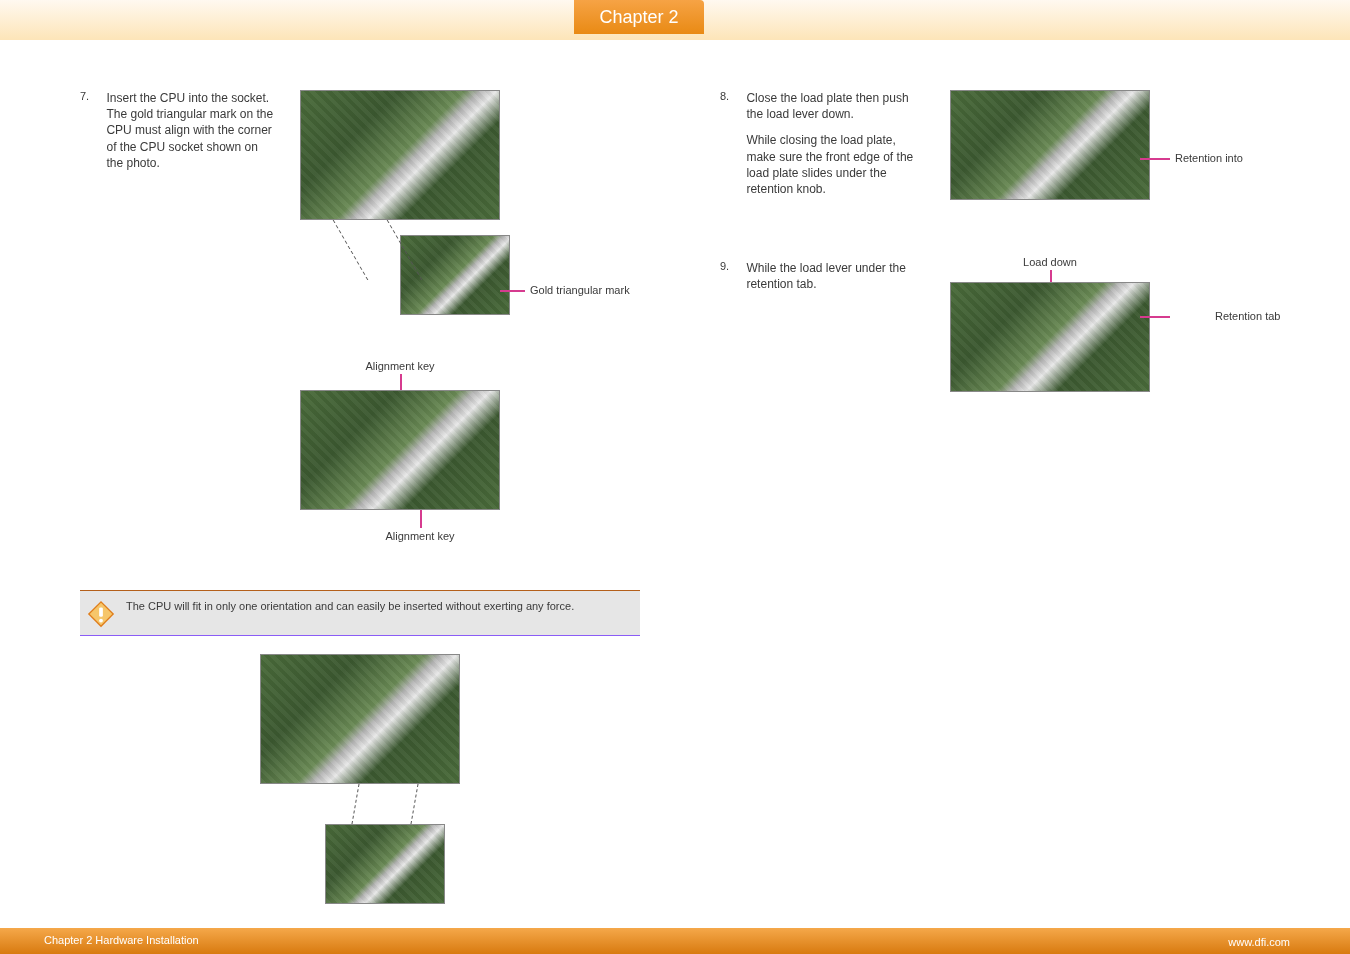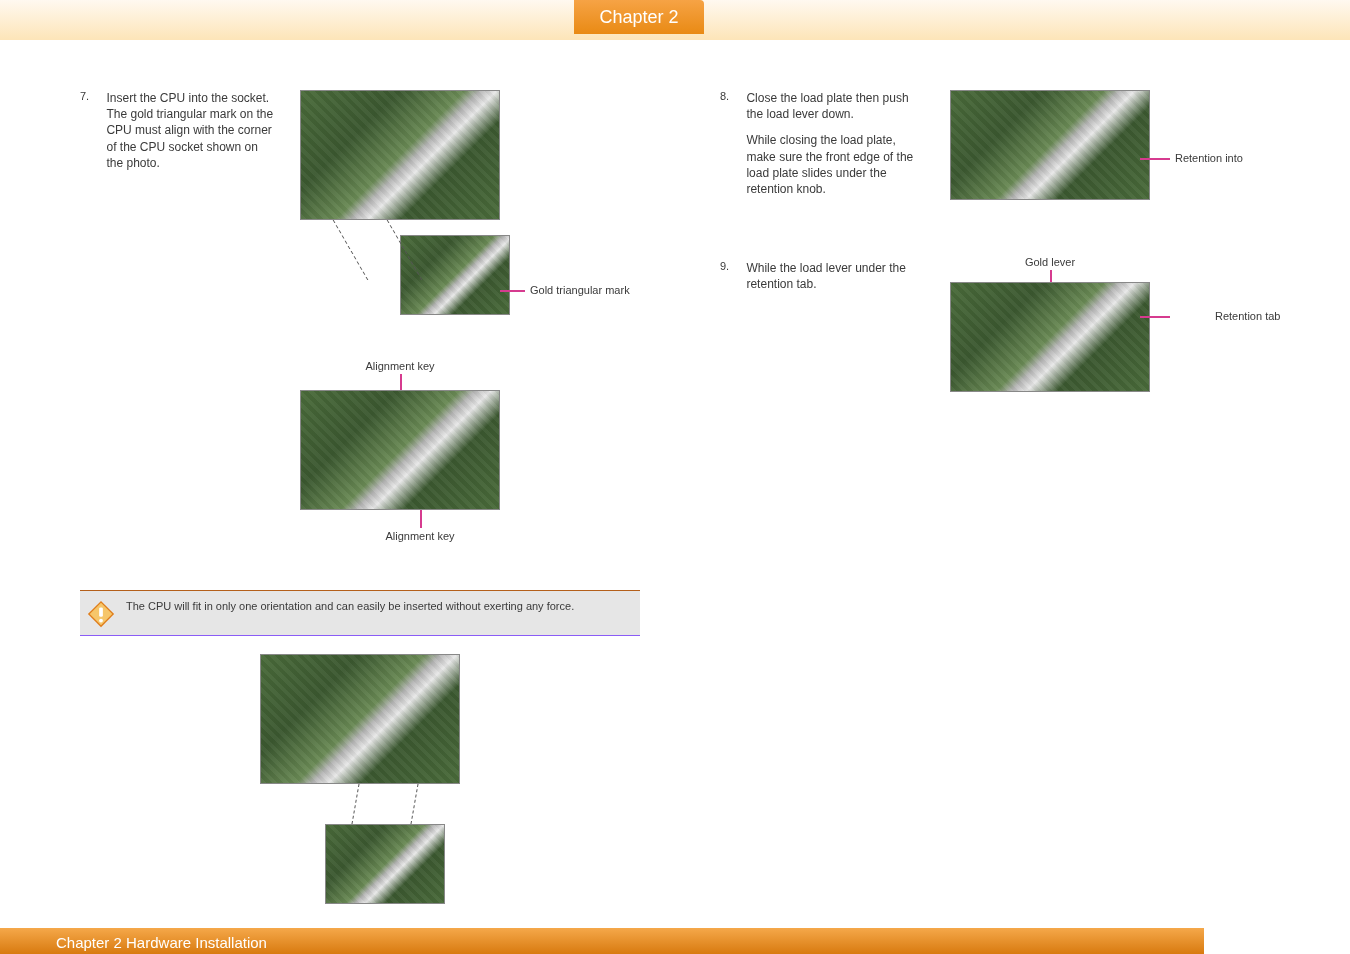--- a/index.html
+++ b/index.html
@@ -4,21 +4,21 @@
 <style>
   * { box-sizing: border-box; margin: 0; padding: 0; }
   html, body { width: 1350px; height: 954px; font-family: Verdana, Geneva, sans-serif; background: #ffffff; color: #3a3a3a; }
   .page { position: relative; width: 1350px; height: 954px; overflow: hidden; }
 
   
   .header-strip { position: absolute; top: 0; left: 0; width: 1350px; height: 40px; background: linear-gradient(#fff9f0, #fde5b8); }
   .chapter-tab { position: absolute; top: 0; left: 574px; width: 130px; height: 34px; background: linear-gradient(#f6a345, #e98a14); color: #fff; font-size: 18px; text-align: center; line-height: 34px; border-top-right-radius: 4px; }
 
   
-  .footer { position: absolute; bottom: 0; left: 0; width: 1204px; height: 26px; background: linear-gradient(#f5a84a, #d87a0f); color: #fff; font-size: 15px; padding: 6px 40px 0 56px; }
+  .footer { position: absolute; bottom: 0; left: 0; width: 1350px; height: 26px; background: linear-gradient(#f5a84a, #d87a0f); color: #fff; font-size: 11px; padding: 6px 40px 0 44px; }
   .footer-right { position: absolute; right: 60px; bottom: 6px; color: #fff; font-size: 11px; }
 
   
   .content { position: absolute; top: 90px; left: 80px; width: 1210px; height: 820px; }
   .colL { position: absolute; left: 0; top: 0; width: 560px; }
   .colR { position: absolute; left: 640px; top: 0; width: 560px; }
 
   .step-num { display: inline-block; width: 22px; vertical-align: top; font-size: 11px; }
   .step-text { display: inline-block; width: 170px; vertical-align: top; font-size: 12px; line-height: 1.35; }
 
@@ -102,21 +102,21 @@
       <span class="step-num">&nbsp;</span>
       <span class="step-text" style="width:180px;">While closing the load plate, make sure the front edge of the load plate slides under the retention knob.</span>
       <div class="img-box" style="position:absolute; left:230px; top:0; width:200px; height:110px;"></div>
       <div class="callout-line callout-line-h" style="left:420px; top:68px; width:30px;"></div>
       <div class="callout-label" style="left:455px; top:62px;">Retention into</div>
     </div>
 
     <div class="region" style="height:140px; margin-top:30px;">
       <span class="step-num">9.</span>
       <span class="step-text" style="width:180px;">While the load lever under the retention tab.</span>
-      <div class="label-small" style="position:absolute; left:280px; top:-4px; width:100px;">Gold lever</div>
+      <div class="label-small" style="position:absolute; left:280px; top:-4px; width:100px;">Load down</div>
       <div class="callout-line callout-line-v" style="left:330px; top:10px; height:14px;"></div>
       <div class="img-box" style="position:absolute; left:230px; top:22px; width:200px; height:110px;"></div>
       <div class="callout-line callout-line-h" style="left:420px; top:56px; width:30px;"></div>
       <div class="callout-label" style="left:455px; top:50px;padding-left:40px;">Retention tab</div>
     </div>
 
   </div>
 
 </div>
 

